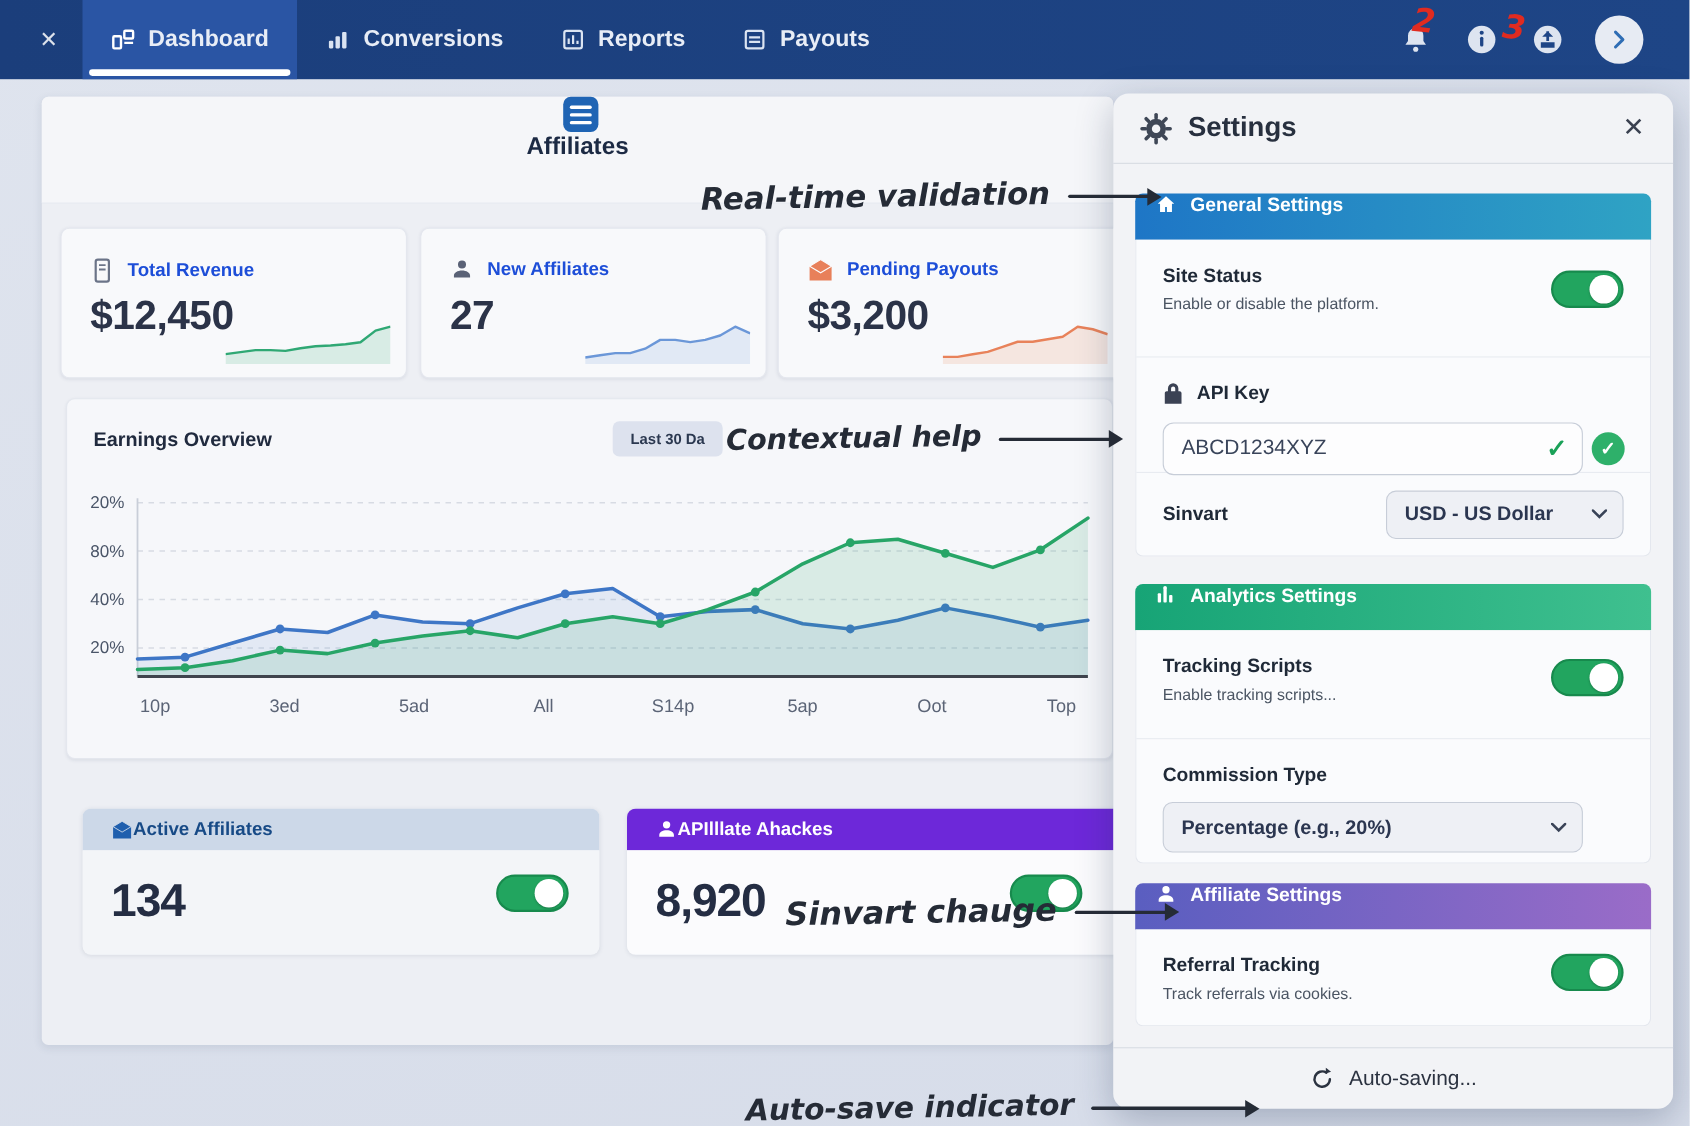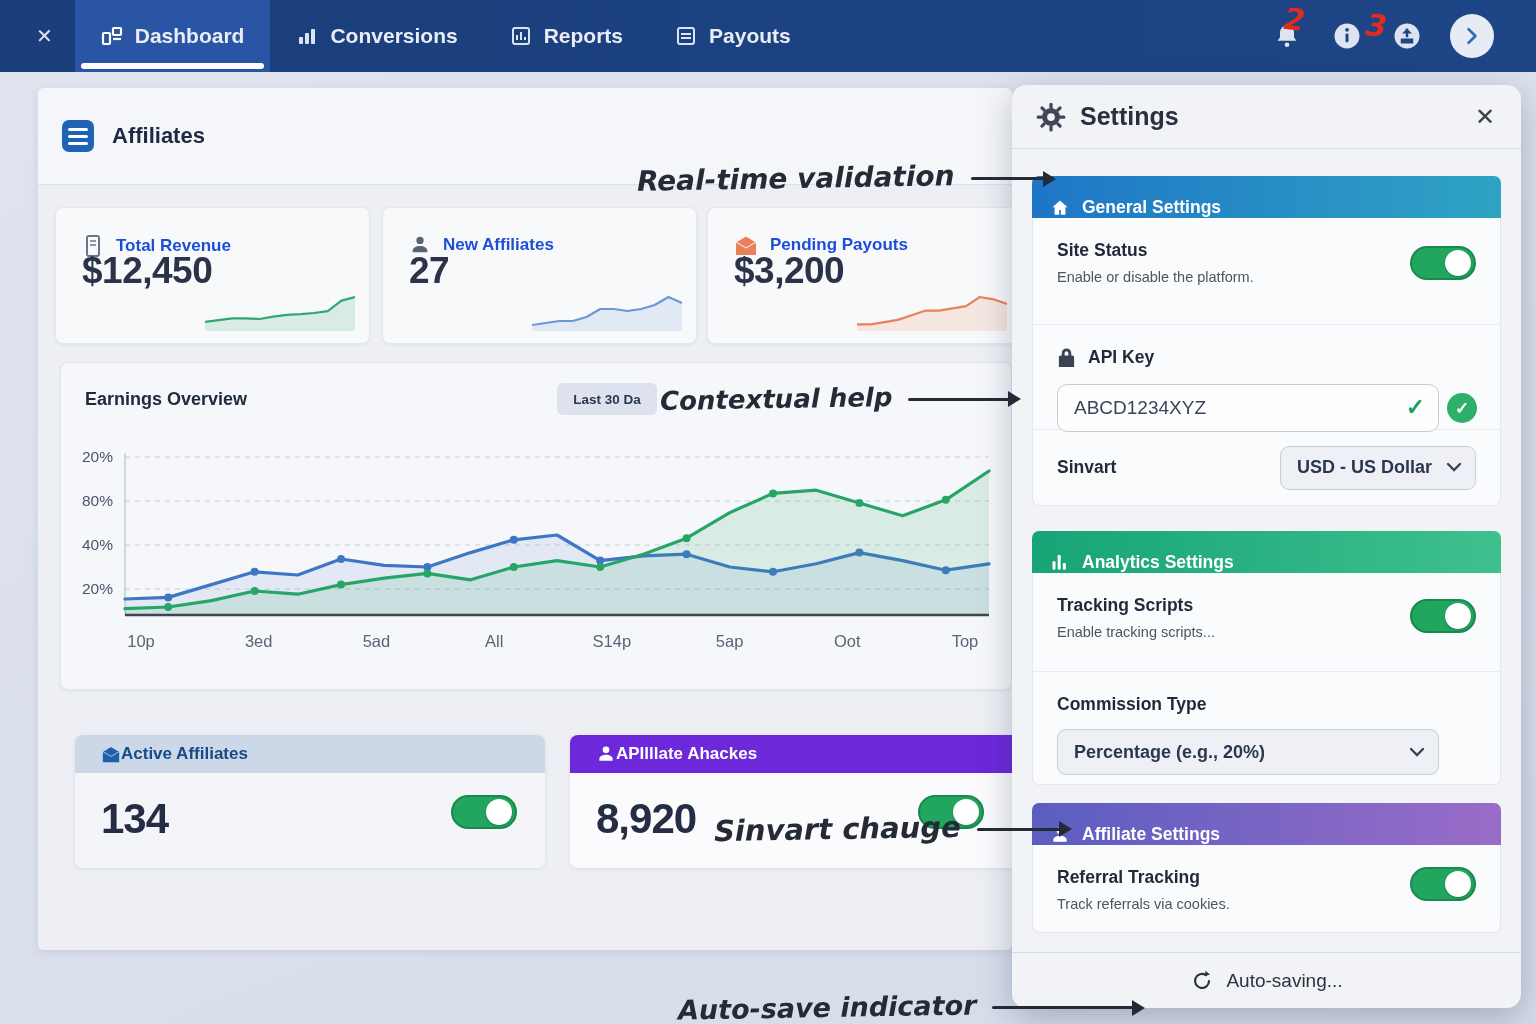--- a/index.html
+++ b/index.html
@@ -19,32 +19,32 @@
   .nav-right { margin-left:auto; display:flex; align-items:center; gap:26px; padding-right:42px; }
   .nav-icon { position:relative; width:34px; height:34px; display:flex; align-items:center; justify-content:center; cursor:pointer; }
   .nav-circle-btn { width:44px; height:44px; border-radius:50%; background:#e7ebf3; display:flex; align-items:center; justify-content:center; cursor:pointer; }
   .hand-badge { position:absolute; font-family:"DejaVu Sans", sans-serif; font-weight:700; font-style:italic;
                 color:#e02b20; font-size:30px; transform:rotate(6deg); z-index:6; }
 
   
   .main { position:absolute; left:38px; top:88px; width:974px; height:862px; background:#edeff4;
           border-radius:6px; box-shadow:0 2px 8px rgba(40,55,90,.10); z-index:1; }
   .page-head { position:absolute; left:0; top:0; width:974px; height:97px; background:#f5f6f9;
-               border-bottom:1px solid #dde1ea; border-radius:6px 6px 0 0; display:flex; align-items:center; }
+               border-bottom:1px solid #dde1ea; border-radius:6px 6px 0 0; display:flex; align-items:center;flex-direction:column; }
   .page-head-icon { width:32px; height:32px; background:#1f64b4; border-radius:7px; margin:0 18px 0 24px;
                     display:flex; flex-direction:column; justify-content:center; gap:4px; padding:0 6px; }
   .page-head-icon i { display:block; height:3px; background:#fff; border-radius:2px; }
   .page-title { font-size:22px; font-weight:700; color:#1c2a44; }
 
   
   .stat-card { position:absolute; top:119px; width:315px; height:137px; background:#f8f9fb; border-radius:8px;
                border:1px solid #e4e7ee; box-shadow:0 1px 3px rgba(40,55,90,.08); }
   .stat-top { display:flex; align-items:center; gap:12px; margin:26px 0 0 26px; }
   .stat-label { font-size:17px; font-weight:600; color:#1d4ed8; }
-  .stat-value { position:absolute; left:26px; top:42px; font-size:37px; font-weight:700; color:#2b3348; letter-spacing:-.5px; }
+  .stat-value { position:absolute; left:26px; top:58px; font-size:37px; font-weight:700; color:#2b3348; letter-spacing:-.5px; }
   .stat-spark { position:absolute; right:14px; bottom:10px; }
 
   
   .earnings { position:absolute; left:22px; top:274px; width:952px; height:328px; background:#f6f7fa;
               border-radius:8px; border:1px solid #e4e7ee; box-shadow:0 1px 3px rgba(40,55,90,.08); }
   .earnings-title { position:absolute; left:24px; top:26px; font-size:18px; font-weight:700; color:#202a3e; }
   .range-pill { position:absolute; left:496px; top:20px; width:100px; height:32px; background:#dde2ee; border-radius:6px;
                 font-size:13.5px; font-weight:700; color:#2b3850; display:flex; align-items:center; justify-content:center;
                 white-space:nowrap; overflow:hidden; cursor:pointer; }
   #main-chart { position:absolute; left:6px; top:76px; }
@@ -70,21 +70,21 @@
 
   
   .panel { position:absolute; left:1012px; top:85px; width:509px; height:923px; background:#f2f3f6;
            border-radius:14px; box-shadow:0 10px 34px rgba(30,45,80,.28); z-index:5; }
   .panel-head { position:absolute; left:0; top:0; width:100%; height:64px; border-bottom:1px solid #d8dce3;
                 display:flex; align-items:center; }
   .panel-title { font-size:25px; font-weight:700; color:#28303f; margin-left:14px; }
   .panel-close { margin-left:auto; margin-right:26px; font-size:24px; color:#3a4150; cursor:pointer; }
   .gear { margin-left:24px; }
   .sect { position:absolute; left:20px; width:469px; }
-  .sect-head { height:42px; border-radius:7px 7px 0 0; display:flex; align-items:flex-end; gap:12px;
+  .sect-head { height:42px; border-radius:7px 7px 0 0; display:flex; align-items:flex-start; gap:12px;
                padding-left:18px; color:#fff; font-size:17.5px; font-weight:700; }
   .sh-general  { background:linear-gradient(90deg,#1e76c6,#2fa3c4); }
   .sh-analytics{ background:linear-gradient(90deg,#17a476,#3fc08f); }
   .sh-affiliate{ background:linear-gradient(90deg,#5a5ec0,#9a6cc8); }
   .sect-body { background:#fafbfd; border:1px solid #e4e7ee; border-top:none; border-radius:0 0 7px 7px; }
   .row { position:relative; padding:22px 24px; border-bottom:1px solid #e8ebf1; }
   .row:last-child { border-bottom:none; }
   .row-label { font-size:17.5px; font-weight:700; color:#1f2937; }
   .row-desc { font-size:14.5px; color:#4b5563; margin-top:8px; }
   .row-label-icon { display:flex; align-items:center; gap:12px; }
@@ -364,21 +364,21 @@
             <span class="row-label">API Key</span>
           </div>
           <div class="api-input-wrap">
             <input class="api-input" type="text" value="ABCD1234XYZ" style="">
             <span class="api-check-in">✓</span>
             <span class="api-check-out">✓</span>
           </div>
         </div>
         <div class="row row-flex" style="height:75px;">
           <span class="row-label">Sinvart</span>
-          <div class="select" style="width:196px;">
+          <div class="select" style="width:216px;">
             <span>USD - US Dollar</span>
             <svg width="14" height="9" viewBox="0 0 14 9">
                 <path d="M1 1l6 6 6-6" fill="none" stroke="#394357" stroke-width="2.4" stroke-linecap="round"></path>
               </svg>
           </div>
         </div>
       </div>
     </div>
 
     <div class="sect" style="top:446px;">

